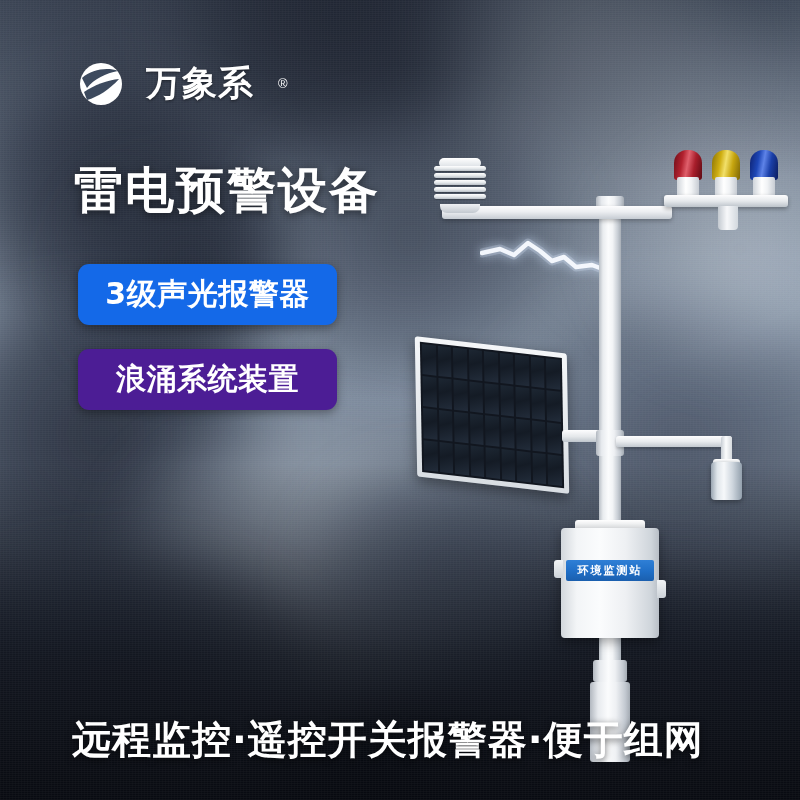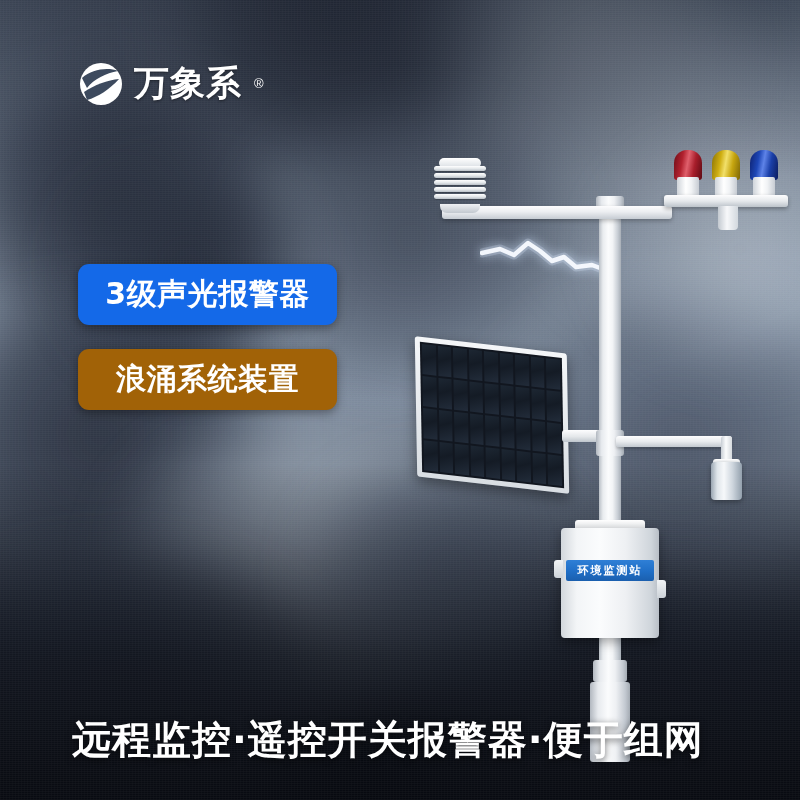--- a/index.html
+++ b/index.html
@@ -45,21 +45,21 @@
   }
   .grain{position:absolute;inset:0;opacity:.055;
     background-image:repeating-linear-gradient(0deg,rgba(255,255,255,.5) 0 1px,rgba(0,0,0,0) 1px 2px),
                      repeating-linear-gradient(90deg,rgba(255,255,255,.4) 0 1px,rgba(0,0,0,0) 1px 3px);}
 
   
   .bolt{position:absolute;left:480px;top:225px;width:140px;height:80px;}
   .bolt svg{filter:drop-shadow(0 0 6px rgba(210,230,255,.85));}
 
   
-  .logo{position:absolute;left:78px;top:60px;display:flex;align-items:center;gap:10px;}
+  .logo{position:absolute;left:78px;top:60px;display:flex;align-items:center;gap:22px;}
   .logo-mark{width:46px;height:46px;position:relative;}
   .logo-text{font-size:35px;font-weight:bold;color:#fff;letter-spacing:1px;
     font-family:"DejaVu Sans","Liberation Sans",sans-serif;
     text-shadow:0 1px 3px rgba(0,0,0,.45);}
   .logo-r{font-size:13px;vertical-align:super;color:#fff;margin-left:2px;}
 
   
   .headline{position:absolute;left:74px;top:158px;
     font-size:49px;font-weight:bold;color:#ffffff;letter-spacing:2px;
     font-family:"DejaVu Sans","Liberation Sans",sans-serif;
@@ -285,25 +285,26 @@
         <circle cx="23" cy="23" r="21" fill="#ffffff"></circle>
         <path d="M4 17 C14 8, 30 6, 40 10 C28 12, 16 18, 9 27 Z" fill="#3d4a5e"></path>
         <path d="M6 31 C16 24, 30 19, 41 18 C32 28, 20 36, 9 39 Z" fill="#3d4a5e"></path>
         <path d="M13 42 C22 38, 33 30, 40 22 C41 32, 34 42, 23 44 Z" fill="#3d4a5e" opacity="0"></path>
       </svg>
     </span>
     <span class="logo-text">万象系</span>
     <span class="logo-r">®</span>
   </div>
 
+  <div class="headline">雷电预警设备</div>
 
   <div class="badges">
     <div class="badge" style="background:#1469e8">
         <span>3级声光报警器</span>
       </div>
-    <div class="badge" style="background:#a16207">
+    <div class="badge" style="background:#4c1d95">
         <span>浪涌系统装置</span>
       </div>
   </div>
 
   <div class="tagline">远程监控·遥控开关报警器·便于组网</div>
 
 </div>
 
 </body></html>

